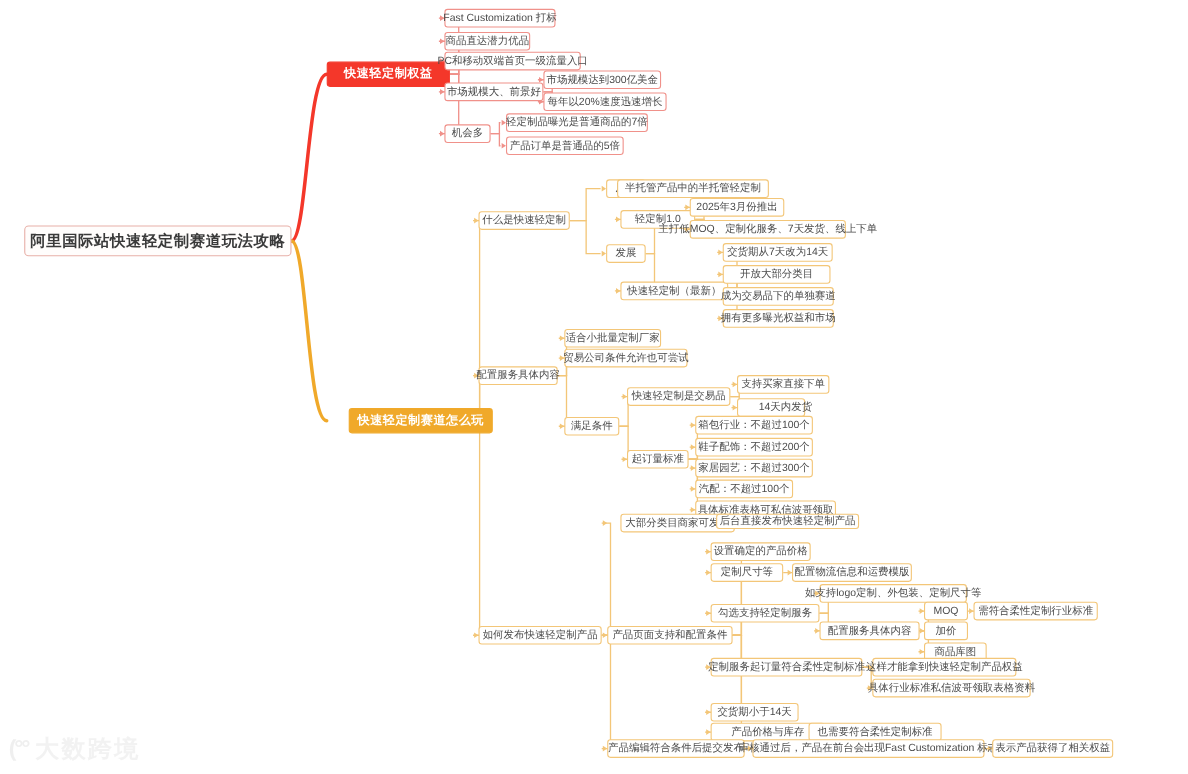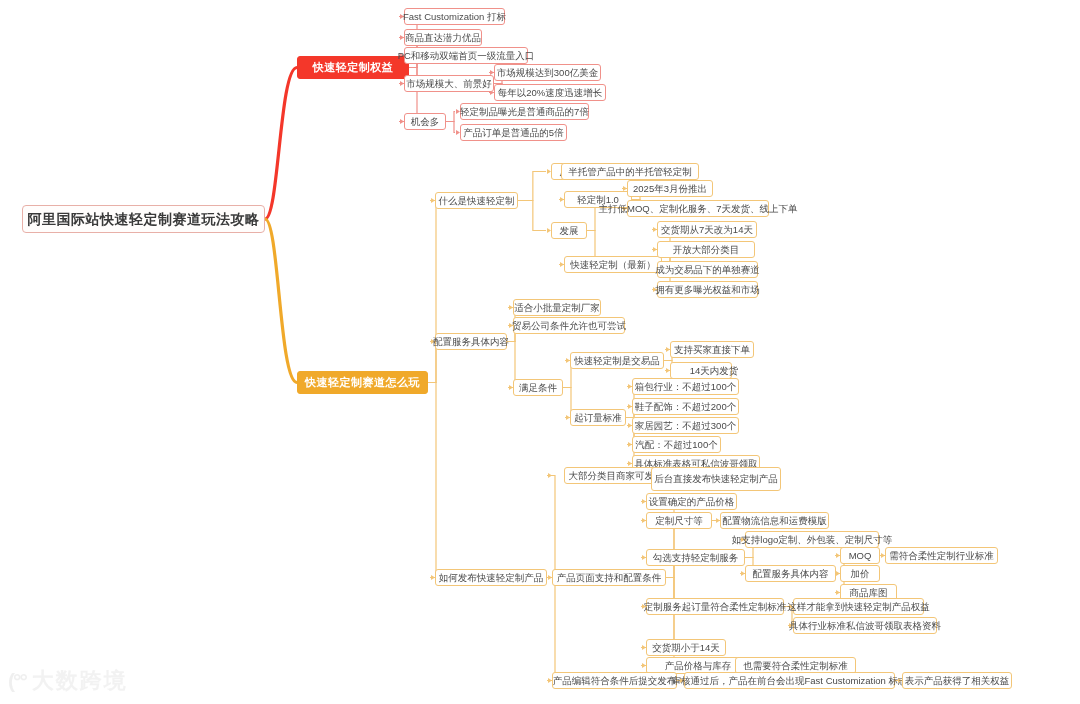--- a/index.html
+++ b/index.html
@@ -22,21 +22,21 @@
     border:1px solid #e8b0a8;background:#fffdfc;
     font-size:14px;font-weight:bold;color:#3a3a3a;
     border-radius:4px;letter-spacing:.5px;
   }
   
   .branch{
     color:#ffffff;font-size:11px;font-weight:bold;
     border-radius:3px;letter-spacing:.5px;
   }
   .branch.red{background:#f4372a;border:1px solid #f4372a;}
-  .branch.orange{background:#f0a92a;border:1px solid #f0a92a;}
+  .branch.orange{background:#f0a92a;border:1px solid #f0a92a;margin-left:20px;}
 
   
   .n-red{border:1px solid #f0918a;color:#4a4a4a;font-size:9.5px;}
   .n-org{border:1px solid #f3c678;color:#4a4a4a;font-size:9.5px;}
 
   .watermark{
     position:absolute;left:8px;top:666px;
     display:flex;align-items:center;gap:6px;
     opacity:.55;pointer-events:none;user-select:none;
   }
@@ -198,21 +198,21 @@
       <div class="node n-org" style="left: 670px; top: 341px; width: 84px; height: 17px;">支持买家直接下单</div>
       <div class="node n-org" style="left: 670px; top: 362px; width: 62px; height: 17px; padding-left: 26px;">14天内发货</div>
       <div class="node n-org" style="left: 570px; top: 409px; width: 56px; height: 17px;">起订量标准</div>
       <div class="node n-org" style="left: 632px; top: 378px; width: 107px; height: 17px;">箱包行业：不超过100个</div>
       <div class="node n-org" style="left: 632px; top: 398px; width: 107px; height: 17px;">鞋子配饰：不超过200个</div>
       <div class="node n-org" style="left: 632px; top: 417px; width: 107px; height: 17px;">家居园艺：不超过300个</div>
       <div class="node n-org" style="left: 632px; top: 436px; width: 89px; height: 17px;">汽配：不超过100个</div>
       <div class="node n-org" style="left: 632px; top: 455px; width: 128px; height: 17px;">具体标准表格可私信波哥领取</div>
       <div class="node n-org" style="left: 435px; top: 569px; width: 112px; height: 17px;">如何发布快速轻定制产品</div>
       <div class="node n-org" style="left: 552px; top: 467px; width: 104px; height: 17px; margin-left: 12px;">大部分类目商家可发布</div>
-      <div class="node n-org" style="left: 651px; top: 467px; width: 130px; height: 24px;">后台直接发布快速轻定制产品</div>
+      <div class="node n-org" style="left: 651px; top: 467px; width: 130px; height: 14px;">后台直接发布快速轻定制产品</div>
       <div class="node n-org" style="left: 552px; top: 569px; width: 114px; height: 17px;">产品页面支持和配置条件</div>
       <div class="node n-org" style="left: 646px; top: 493px; width: 91px; height: 17px;">设置确定的产品价格</div>
       <div class="node n-org" style="left: 646px; top: 512px; width: 66px; height: 17px;">定制尺寸等</div>
       <div class="node n-org" style="left: 720px; top: 512px; width: 109px; height: 17px;">配置物流信息和运费模版</div>
       <div class="node n-org" style="left: 646px; top: 549px; width: 99px; height: 17px;">勾选支持轻定制服务</div>
       <div class="node n-org" style="left: 745px; top: 531px; width: 134px; height: 17px;">如支持logo定制、外包装、定制尺寸等</div>
       <div class="node n-org" style="left: 745px; top: 565px; width: 91px; height: 17px;">配置服务具体内容</div>
       <div class="node n-org" style="left: 840px; top: 547px; width: 40px; height: 17px;">MOQ</div>
       <div class="node n-org" style="left: 885px; top: 547px; width: 113px; height: 17px;">需符合柔性定制行业标准</div>
       <div class="node n-org" style="left: 840px; top: 565px; width: 40px; height: 17px;">加价</div>

